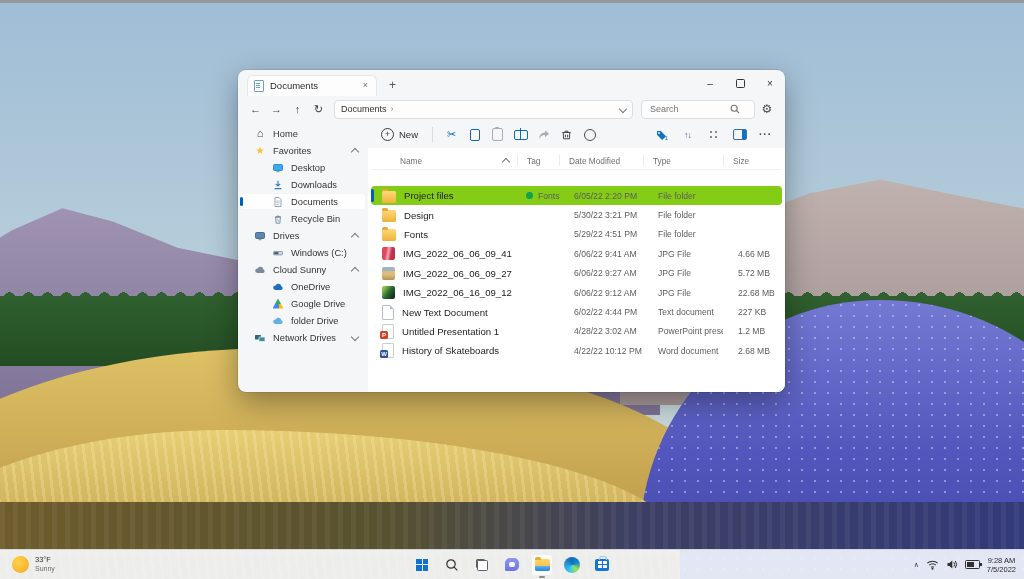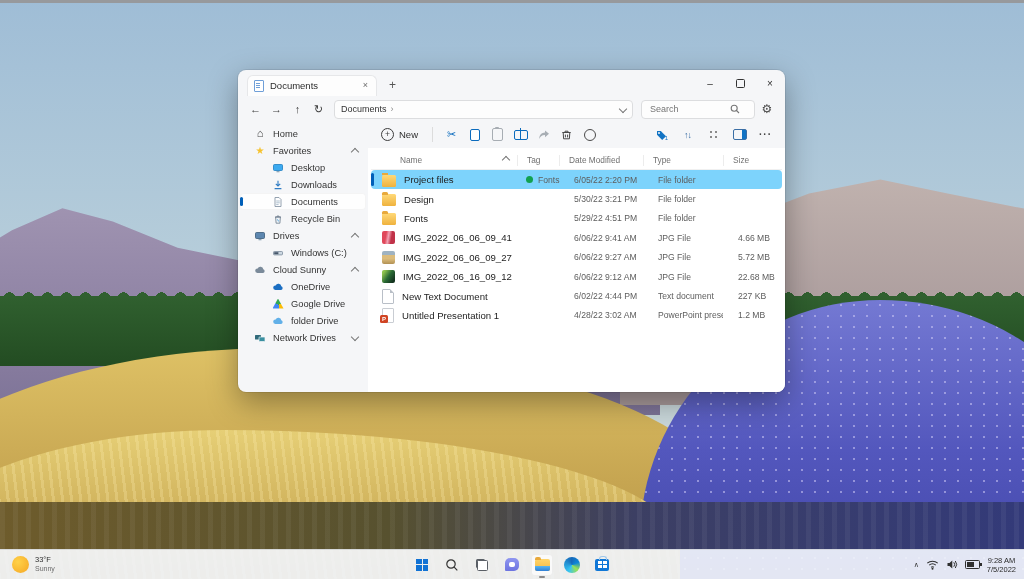--- a/index.html
+++ b/index.html
@@ -77,29 +77,29 @@
   .ic-group{width:9px;height:9px;background-image:radial-gradient(circle 1.2px at 2px 2px,#8a8a8a 90%,transparent),radial-gradient(circle 1.2px at 7px 2px,#8a8a8a 90%,transparent),radial-gradient(circle 1.2px at 2px 7px,#8a8a8a 90%,transparent),radial-gradient(circle 1.2px at 7px 7px,#8a8a8a 90%,transparent);}
   .ic-pane{width:12px;height:9px;border:1.2px solid #3a6ea5;border-radius:2px;position:relative;}
   .ic-pane::after{content:"";position:absolute;right:0;top:0;bottom:0;width:4px;background:#1173c4;}
   .more{font-size:10px;color:#444;letter-spacing:1px;font-weight:bold;}
   .tagbadge{font-size:6px;color:#1173c4;margin-left:-2px;margin-top:6px;}
 
   
   .list{flex:1;background:#fff;padding:4px 3px 0 3px;min-height:0;overflow:hidden;}
   .lhead,.row{display:grid;grid-template-columns:146px 42px 84px 80px 1fr;align-items:center;}
   .lhead{height:17px;font-size:8.3px;color:#707070;border-bottom:1px solid #f0f0f0;}
-  .lhead>div{padding-left:9px;display:flex;align-items:flex-start;height:11px;}
+  .lhead>div{padding-left:9px;display:flex;align-items:center;height:11px;}
   .lhead>div+div{border-left:1px solid #ececec;}
   .h-name{padding-left:29px !important;}
   .h-name .chev{margin-left:auto;margin-right:8px;}
   .row{height:19.4px;font-size:8.6px;color:#5d5d5d;border-radius:4px;position:relative;}
   .row .c-name{display:flex;align-items:center;gap:8px;padding-left:11px;font-size:9.6px;color:#1d1d1d;overflow:hidden;white-space:nowrap;}
   .row .c-tag{display:flex;align-items:center;gap:5px;padding-left:9px;}
   .row .c-date,.row .c-type,.row .c-size{padding-left:15px;white-space:nowrap;overflow:hidden;}
-  .row.sel{background:#7dd3fc;}
+  .row.sel{background:#84cc16;margin-top:16px;}
   .row.sel::before{content:"";position:absolute;left:0;top:3px;bottom:3px;width:2.5px;border-radius:2px;background:#005fb8;}
   .tagdot{width:7px;height:7px;border-radius:50%;background:#12a150;flex:none;}
   .fi{width:14px;height:12px;position:relative;flex:none;}
   .fi.folder{background:linear-gradient(#ffd978,#efb23e);border-radius:1.5px;margin-top:2px;}
   .fi.folder::before{content:"";position:absolute;top:-2.5px;left:0;width:6px;height:3px;background:#e8a93c;border-radius:1.5px 1.5px 0 0;}
   .fi.img{width:13px;height:13px;border-radius:2px;}
   .fi.img-red{background:linear-gradient(100deg,#e0485a 30%,#f2a3b5 48%,#c03248 70%);}
   .fi.img-sand{background:linear-gradient(#9fb3c2 0 28%,#dcbc7c 28% 60%,#b29154);}
   .fi.img-green{background:linear-gradient(125deg,#8ec24d 15%,#2a6a35 50%,#14341f 85%);}
   .fi.txt{width:10px;height:13px;background:#fff;border:1px solid #b9bfc7;border-radius:1px;}
@@ -460,20 +460,32 @@
                 <span class="fi doc">
                   <span class="lb ppt">P</span>
                 </span>
                 <span>Untitled Presentation 1</span>
               </div>
             <div class="c-tag"></div>
             <div class="c-date">4/28/22 3:02 AM</div>
             <div class="c-type">PowerPoint presentation</div>
             <div class="c-size">1.2 MB</div>
           </div>
+          <div class="row">
+            <div class="c-name">
+                <span class="fi doc">
+                  <span class="lb word">W</span>
+                </span>
+                <span>History of Skateboards</span>
+              </div>
+            <div class="c-tag"></div>
+            <div class="c-date">4/22/22 10:12 PM</div>
+            <div class="c-type">Word document</div>
+            <div class="c-size">2.68 MB</div>
+          </div>
         </div>
       </div>
     </div>
 
   </div>
 
   <div class="taskbar">
     <div class="weather">
       <span class="sun"></span>
       <span class="wtxt">

